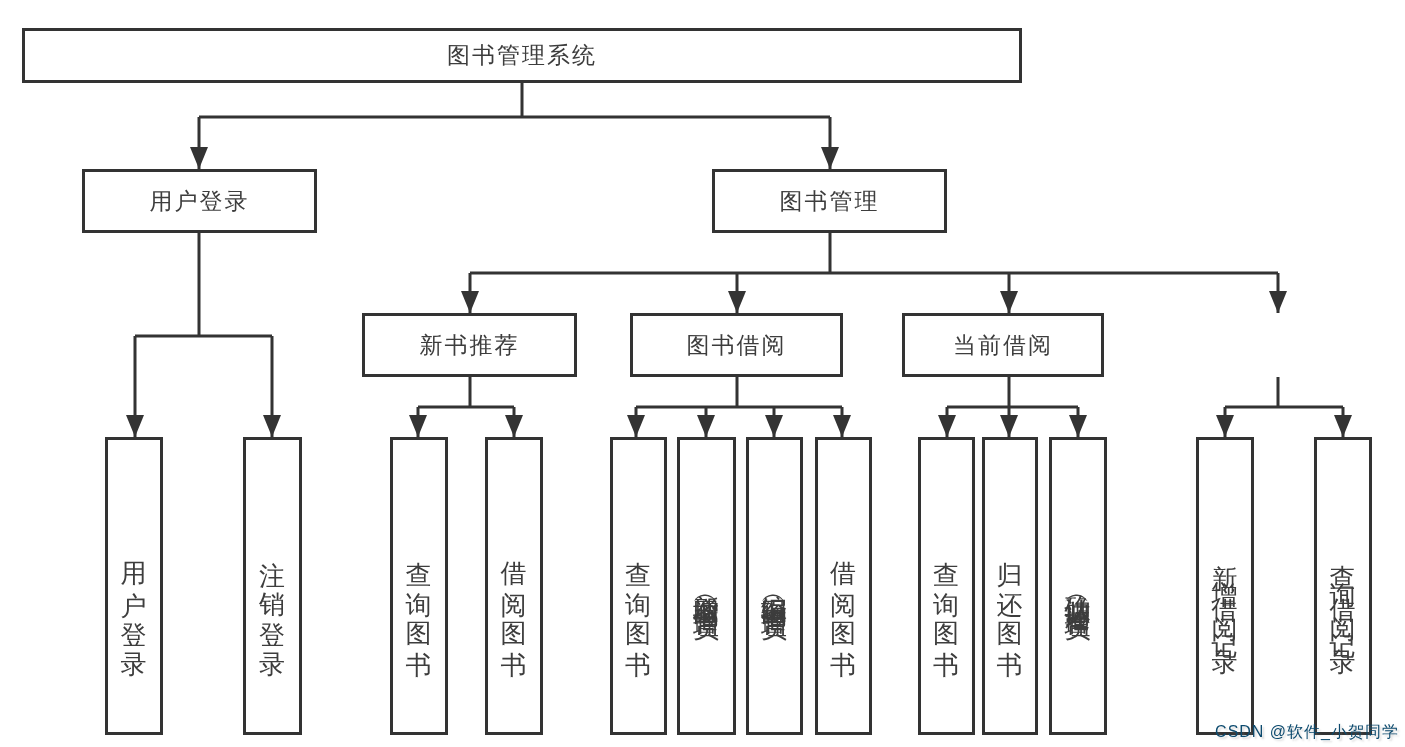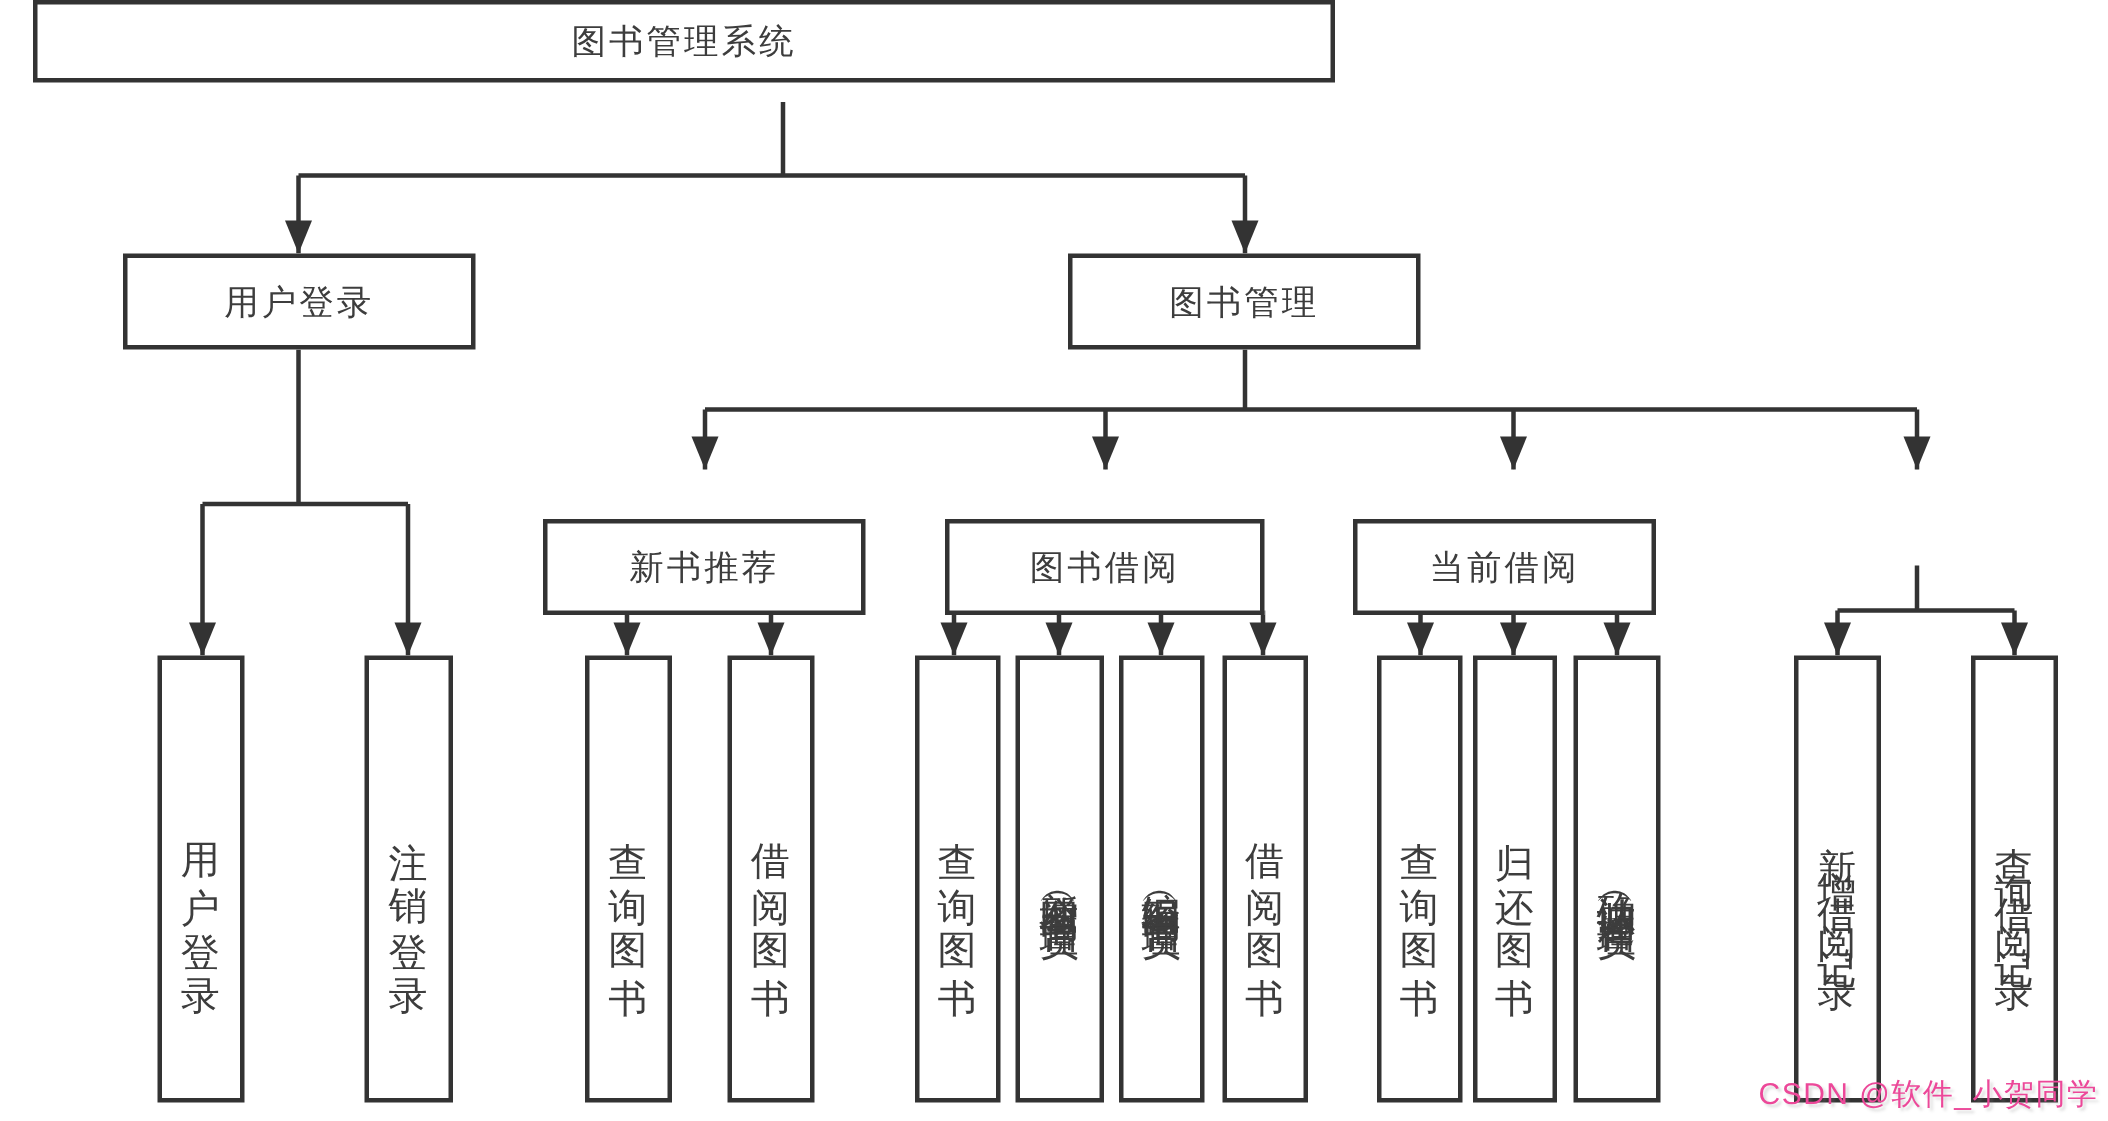--- a/index.html
+++ b/index.html
@@ -42,25 +42,25 @@
     text-orientation: mixed;
     font-size: 26px;
     color: #3d3d3d;
     line-height: 1;
   }
   .v4 { letter-spacing: 30px; margin-bottom: -30px; }
   .v6 { letter-spacing: 17px; margin-bottom: -17px; }
   .v9 { letter-spacing: 3px;  margin-bottom: -3px;  }
 
   
-  #root       { left: 22px;   top: 0;  width: 868px; height: 55px; }
+  #root       { left: 22px;   top: 28px;  width: 1000px; height: 55px; }
   .lvl2       { top: 169px; height: 64px; width: 235px; }
   #n-user     { left: 82px;  }
   #n-mgmt     { left: 712px; }
-  .lvl3       { top: 313px; height: 64px; margin-top: 33px; }
+  .lvl3       { top: 313px; height: 64px; }
   #n-newbook  { left: 362px;  width: 215px; }
   #n-borrow   { left: 630px;  width: 213px; }
   #n-current  { left: 902px;  width: 202px; }
   #n-records  { left: 1172px; width: 213px; }
   .leaf       { top: 437px; height: 298px; }
   #l1  { left: 105px;  width: 58px; }
   #l2  { left: 243px;  width: 59px; }
   #l3  { left: 390px;  width: 58px; }
   #l4  { left: 485px;  width: 58px; }
   #l5  { left: 610px;  width: 57px; }
@@ -70,22 +70,22 @@
   #l9  { left: 918px;  width: 57px; }
   #l10 { left: 982px;  width: 56px; }
   #l11 { left: 1049px; width: 58px; }
   #l12 { left: 1196px; width: 58px; }
   #l13 { left: 1314px; width: 58px; }
 
   .watermark {
     position: absolute;
     right: 6px;
     bottom: 4px;
-    font-size: 20px;
-    color: #ec4899;
+    font-size: 16px;
+    color: #0c4a6e;
     letter-spacing: 1px;
     text-shadow: 2px 2px 2px rgba(130,130,130,0.30);
     white-space: nowrap;
     text-align: center;
   }
 </style>
 </head>
 <body>
 
 <div class="stage">

